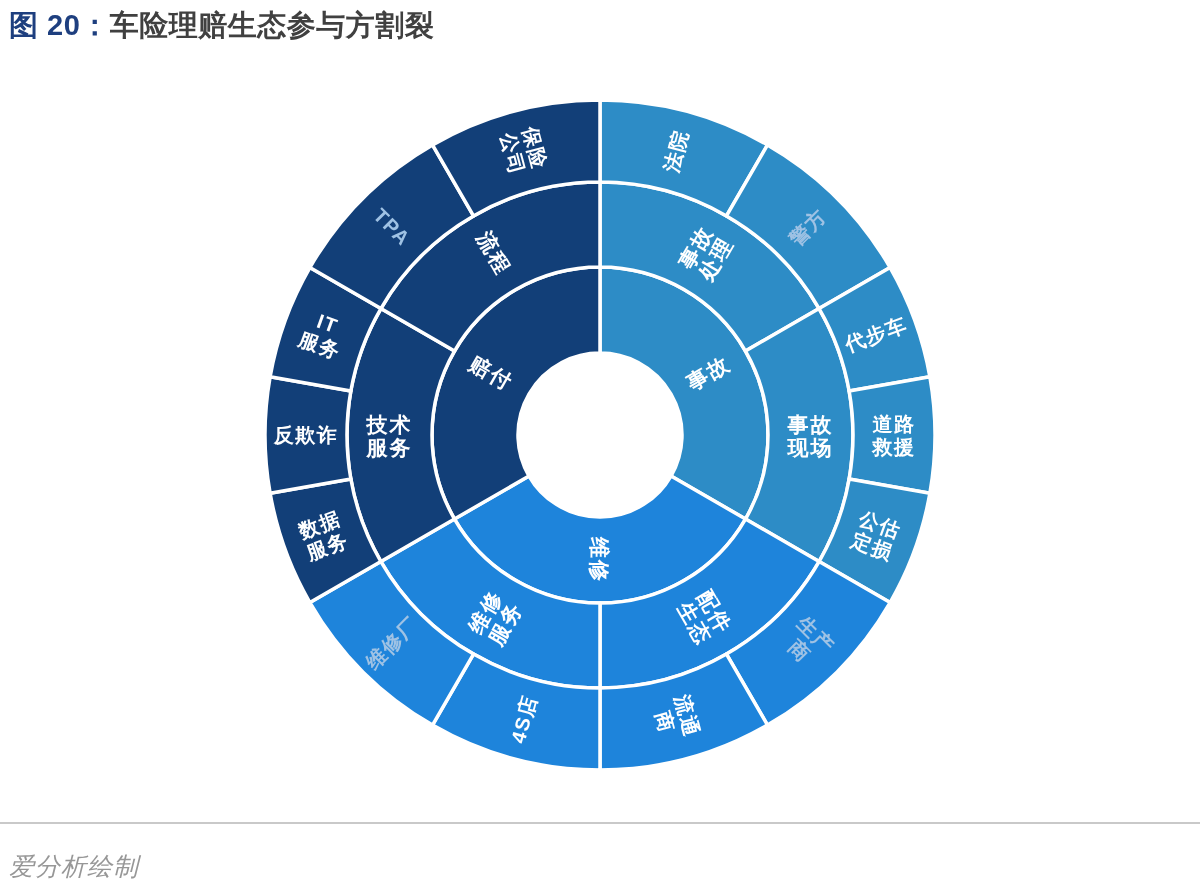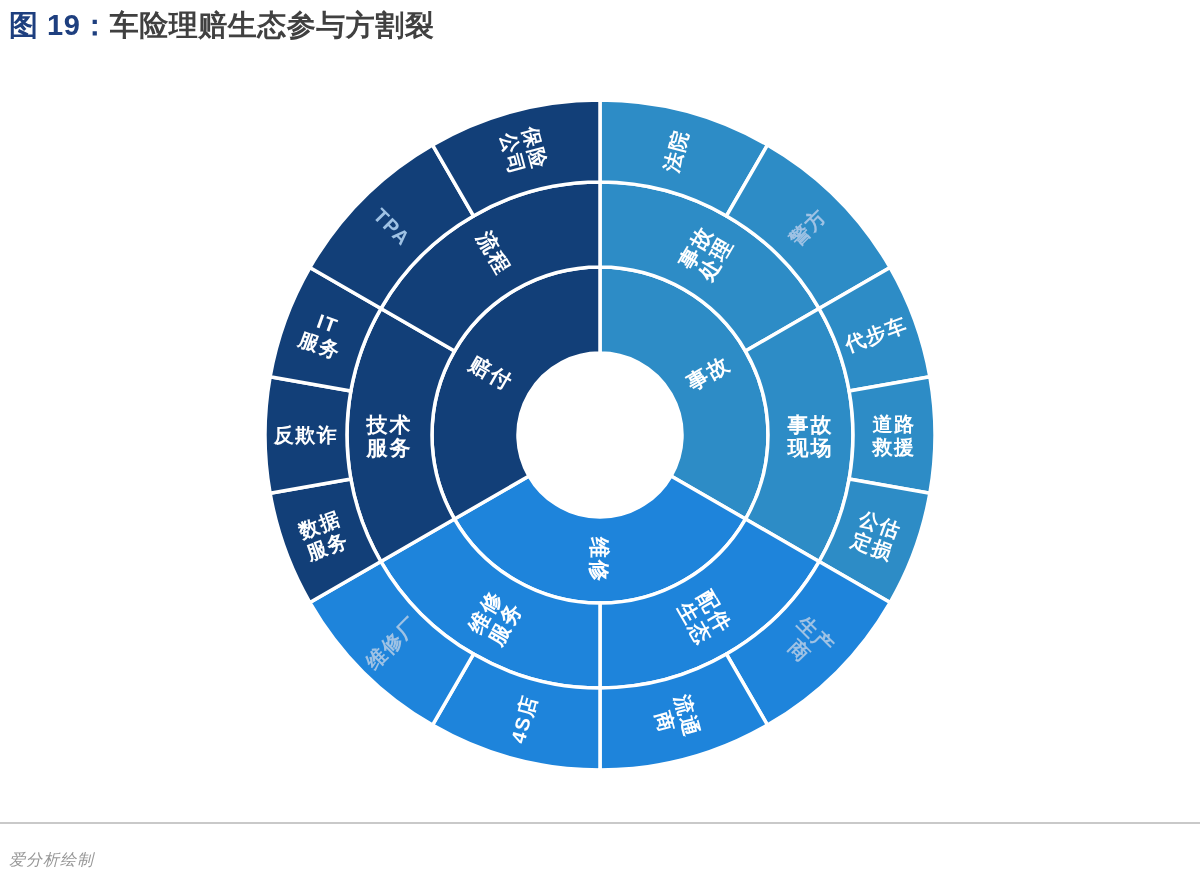--- a/index.html
+++ b/index.html
@@ -13,30 +13,30 @@
   .fig-title  { color: #404040; }
 
   .chart-area { position: absolute; left: 260px; top: 95px; width: 680px; height: 680px; }
 
   .seg-label { font-weight: 700; font-size: 21px; letter-spacing: 2px;
     dominant-baseline: central; text-anchor: middle; }
   .seg-label.small { font-size: 20px; letter-spacing: 1.5px; }
 
   .footer-divider { position: absolute; left: 0; top: 822px; width: 1200px; height: 2px;
     background: #c9c9c9; }
-  .source-note { position: absolute; left: 9px; top: 850px; font-size: 16px; color: #979797;
+  .source-note { position: absolute; left: 9px; top: 850px; font-size: 25px; color: #979797;
     font-style: italic; letter-spacing: 1px; }
 </style>
 </head>
 <body>
 
 <div class="page">
 
   <div class="fig-header">
-    <span class="fig-prefix">图 19：</span><span class="fig-title">车险理赔生态参与方割裂</span>
+    <span class="fig-prefix">图 20：</span><span class="fig-title">车险理赔生态参与方割裂</span>
   </div>
 
   <div class="chart-area">
     <svg width="680" height="680" viewBox="0 0 680 680" xmlns="http://www.w3.org/2000/svg">
         <path d="M340,172A168,168 0 0 1 485.4922678357857,423.99999999999994L411.014083110324,381A82,82 0 0 0 340,258Z" fill="#2d8cc6" stroke="#ffffff" stroke-width="3.5" stroke-linejoin="round"></path>
         <text transform="translate(448.25317547305485,277.5) rotate(-30)" class="seg-label" fill="#ffffff"><tspan x="0" y="0">事故</tspan></text>
         <path d="M340,87A253,253 0 0 1 559.104427157463,213.49999999999997L485.4922678357857,256A168,168 0 0 0 340,172Z" fill="#2d8cc6" stroke="#ffffff" stroke-width="3.5" stroke-linejoin="round"></path>
         <text transform="translate(445.25,157.70165250337564) rotate(-60)" class="seg-label" fill="#ffffff"><tspan x="0" y="-11.5">事故</tspan><tspan x="0" y="11.5">处理</tspan></text>
         <path d="M340,5A335,335 0 0 1 507.5,49.881489732213026L466.5,120.895572842537A253,253 0 0 0 340,87Z" fill="#2d8cc6" stroke="#ffffff" stroke-width="3.5" stroke-linejoin="round"></path>
         <text transform="translate(416.0927992601411,56.01780707101392) rotate(-75)" class="seg-label small" fill="#ffffff"><tspan x="0" y="0">法院</tspan></text>

